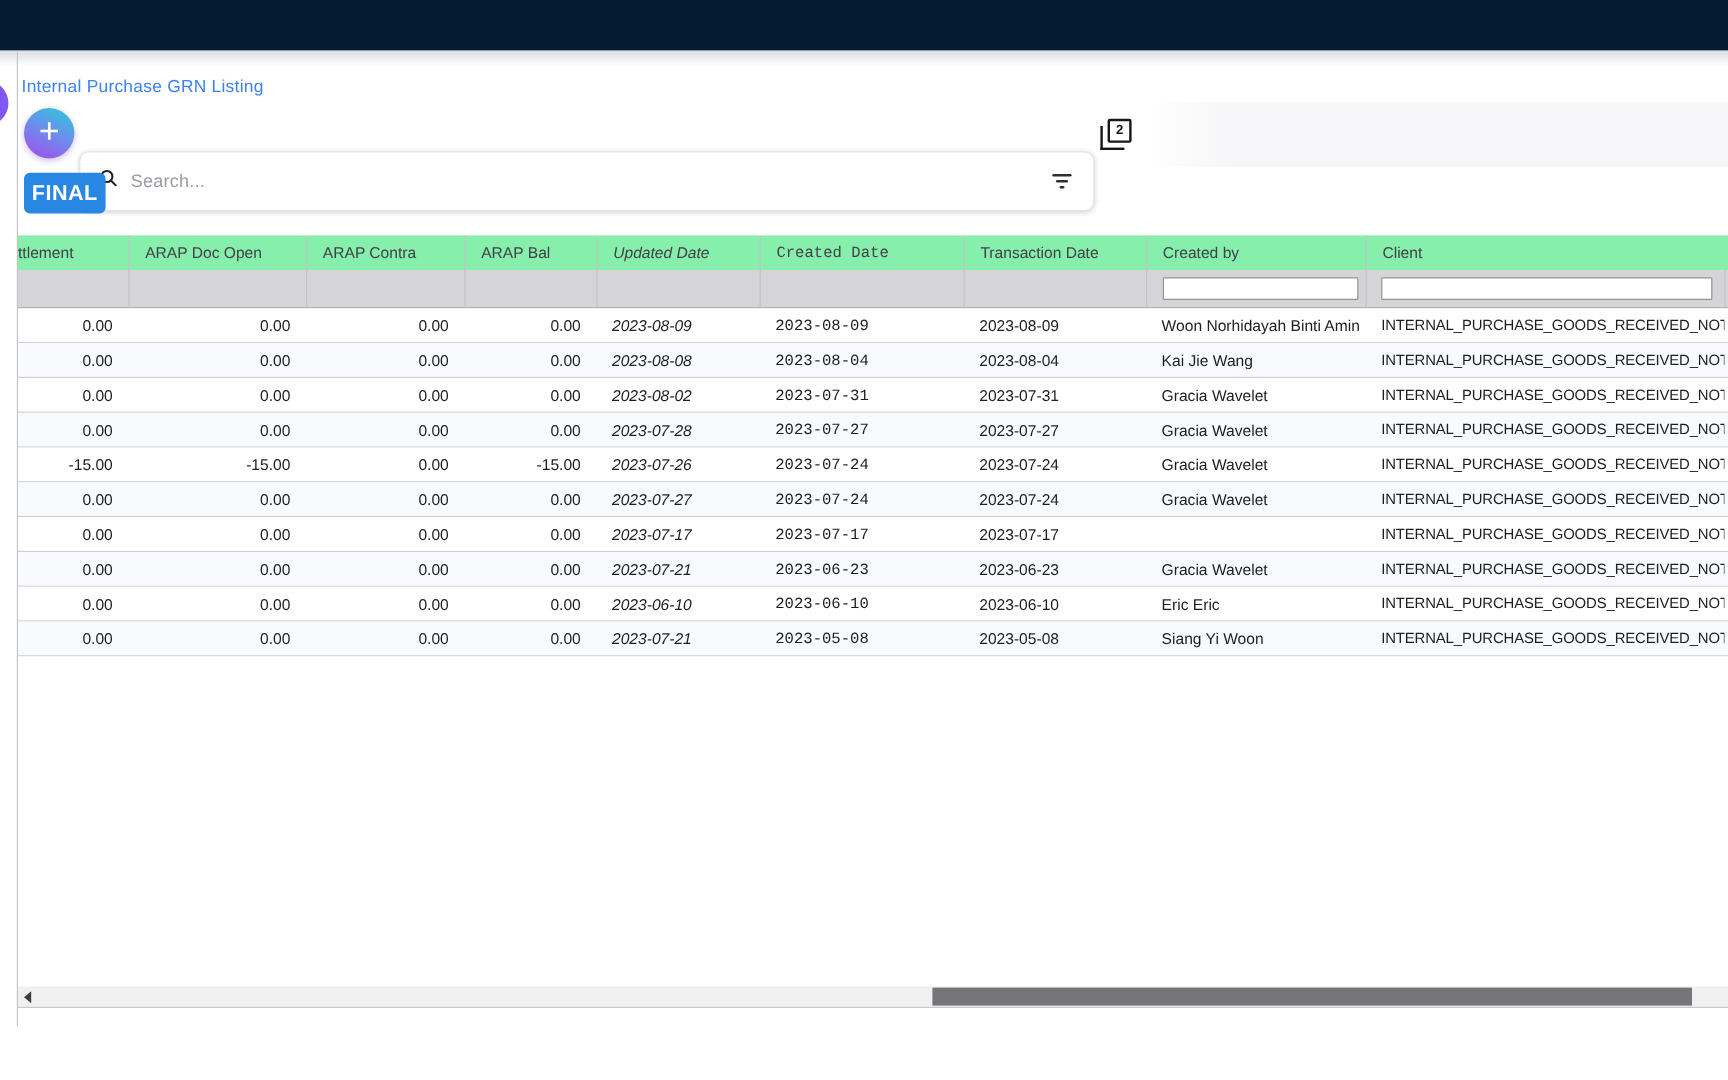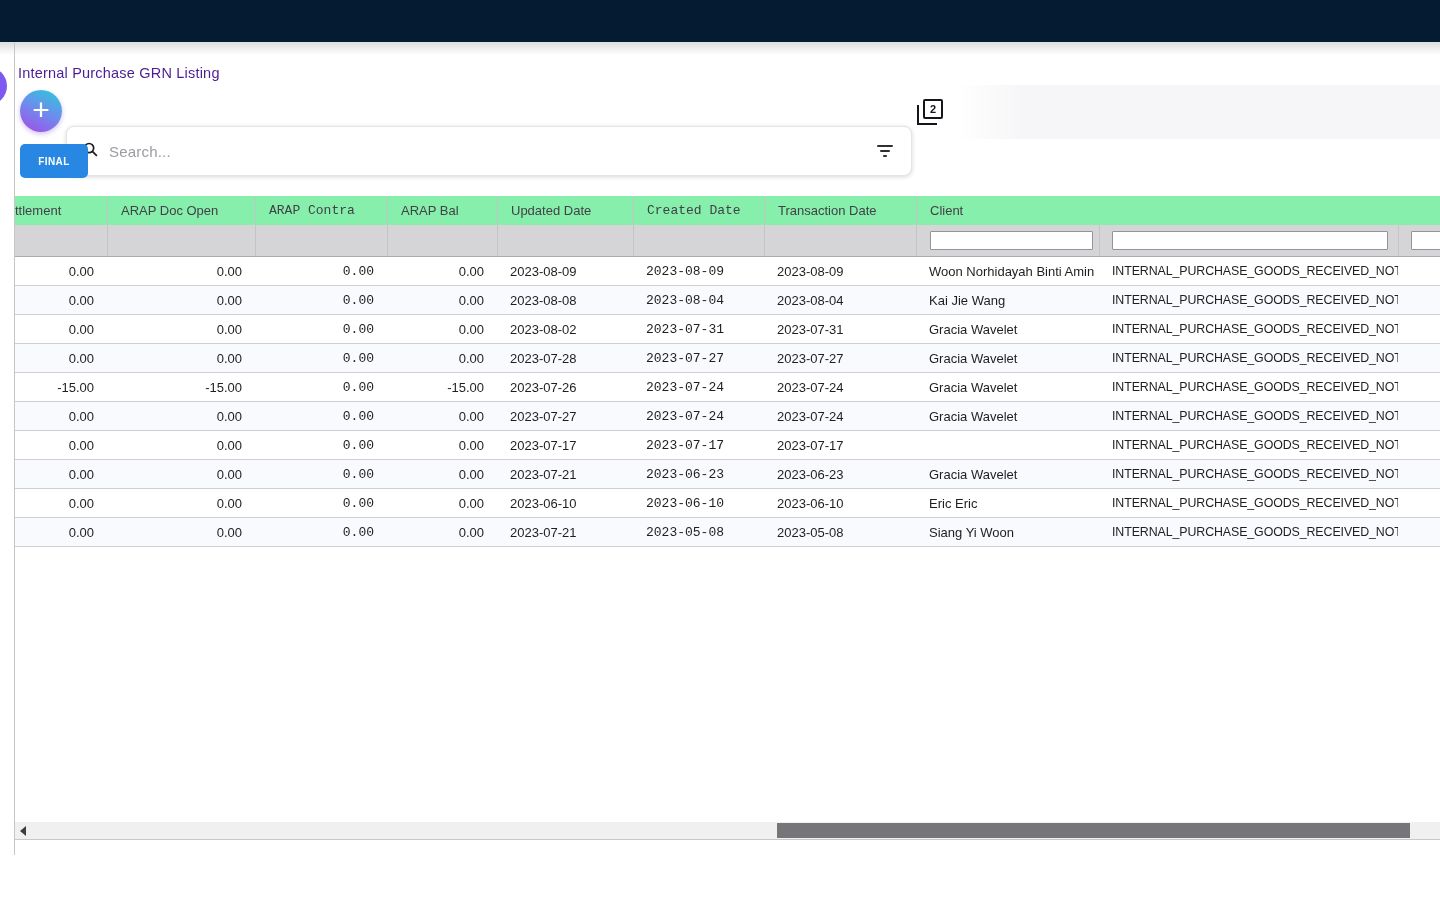--- a/index.html
+++ b/index.html
@@ -12,21 +12,21 @@
   .topbar{position:absolute;left:0;top:0;width:1440px;height:42px;background:#051b31;}
   .topbar-shadow{position:absolute;left:0;top:42px;width:1440px;height:13px;
     background:linear-gradient(to bottom, rgba(90,100,110,0.22), rgba(255,255,255,0));}
   
   .left-border{position:absolute;left:14px;top:43px;width:1px;height:812px;background:#c6c6c8;}
   
   .edge-circle{position:absolute;left:-31px;top:67px;width:38px;height:38px;border-radius:50%;
     background:#7d58f1;}
   
   .page-title{position:absolute;left:18px;top:65px;font-size:14.5px;font-weight:500;
-    color:#4c1d95;letter-spacing:0.2px;}
+    color:#3b82f6;letter-spacing:0.2px;}
   
   .toolbar-band{position:absolute;left:955px;top:85px;width:485px;height:54px;
     background:linear-gradient(to right, rgba(246,246,248,0), rgba(246,246,248,1) 70px);}
   .add-btn{position:absolute;left:20px;top:90px;width:42px;height:42px;border-radius:50%;
     background:linear-gradient(205deg,#2ec7da 5%,#6f8bee 50%,#a050e8 95%);
     box-shadow:0 2px 5px rgba(120,80,220,0.35);display:flex;align-items:center;justify-content:center;
     cursor:pointer;}
   .add-btn .plus{color:#ffffff;font-size:30px;font-weight:400;line-height:1;margin-top:-3px;}
   .searchbox{position:absolute;left:66px;top:86px;width:846px;height:50px;background:#fff;
     border:1px solid #e4e4e7;border-radius:8px;box-shadow:0 1px 4px rgba(0,0,0,0.16);
@@ -40,33 +40,33 @@
   .funnel span{display:block;height:2px;background:#2f2f33;border-radius:1px;}
   .funnel .b1{width:16px;}.funnel .b2{width:10px;}.funnel .b3{width:4px;}
   .filter2{position:absolute;left:917px;top:99px;width:26px;height:26px;cursor:pointer;}
   .filter2 .back{position:absolute;left:0;bottom:0;width:18px;height:18px;
     border-left:2px solid #16161a;border-bottom:2px solid #16161a;}
   .filter2 .front{position:absolute;right:0;top:0;width:16px;height:16px;
     border:2px solid #16161a;border-radius:2px;background:#fff;
     display:flex;align-items:center;justify-content:center;
     font-size:11px;font-weight:bold;color:#16161a;}
   .final-btn{position:absolute;left:20px;top:144px;width:68px;height:34px;background:#2787e2;
-    border:none;border-radius:5px;color:#fff;font-weight:bold;font-size:10px;
+    border:none;border-radius:5px;color:#fff;font-weight:bold;font-size:18px;
     letter-spacing:0.4px;font-family:"Liberation Sans",sans-serif;cursor:pointer;}
   
   .grid{position:absolute;left:15px;top:196px;width:1425px;overflow:hidden;font-size:13px;}
   .hdr-row,.flt-row,.tr{display:flex;width:1425px;}
   .hdr-row{background:#86efac;height:29px;align-items:center;}
   .flt-row{background:#d5d5d7;height:31px;align-items:center;border-bottom:1px solid #ababad;}
   .hd,.fd,.td{box-sizing:border-box;flex:0 0 auto;overflow:hidden;white-space:nowrap;}
   .hd{color:#414146;}
   .hd,.fd{border-left:1px solid #c2c4c6;height:100%;display:flex;align-items:center;}
   .hd.first,.fd.first{border-left:none;}
-  .c0{width:92px;}  .c1{width:148px;} .c2{width:132px;font-family:Liberation Mono, monospace;} .c3{width:110px;}
-  .c4{width:136px;} .c5{width:131px;font-family:Liberation Mono, monospace;} .c6{width:152px;} .c7{width:183px;}
+  .c0{width:92px;}  .c1{width:148px;} .c2{width:132px;} .c3{width:110px;}
+  .c4{width:136px;font-style:italic;} .c5{width:131px;font-family:Liberation Mono, monospace;} .c6{width:152px;margin-left:39px;} .c7{width:183px;}
   .c8{width:299px;} .c9{width:42px;flex:1 0 auto;}
   .hd{padding-left:13px;}
   .hd.c0{padding-left:0;}
   .flt-input{height:17px;border:1px solid #949497;border-radius:1px;background:#fff;
     margin-left:13px;outline:none;font-size:12px;padding:0 3px;}
   .flt-input.w-created{width:155px;}
   .flt-input.w-doctype{width:268px;margin-left:12px;}
   .flt-input.w-last{width:44px;margin-left:12px;}
   .tr{height:28px;background:#ffffff;border-bottom:1px solid #cdcfd2;align-items:center;
     color:#1e1e20;cursor:default;}
@@ -123,20 +123,21 @@
 
 <div class="grid">
   <div class="hdr-row" id="hdrRow">
       <div class="hd c0 first">ttlement</div>
       <div class="hd c1">ARAP Doc Open</div>
       <div class="hd c2">ARAP Contra</div>
       <div class="hd c3">ARAP Bal</div>
       <div class="hd c4">Updated Date</div>
       <div class="hd c5">Created Date</div>
       <div class="hd c6">Transaction Date</div>
+      <div class="hd c7">Created by</div>
       <div class="hd c9">Client</div>
     </div>
   <div class="flt-row" id="fltRow">
       <div class="fd c0 first"></div>
       <div class="fd c1"></div>
       <div class="fd c2"></div>
       <div class="fd c3"></div>
       <div class="fd c4"></div>
       <div class="fd c5"></div>
       <div class="fd c6"></div>

